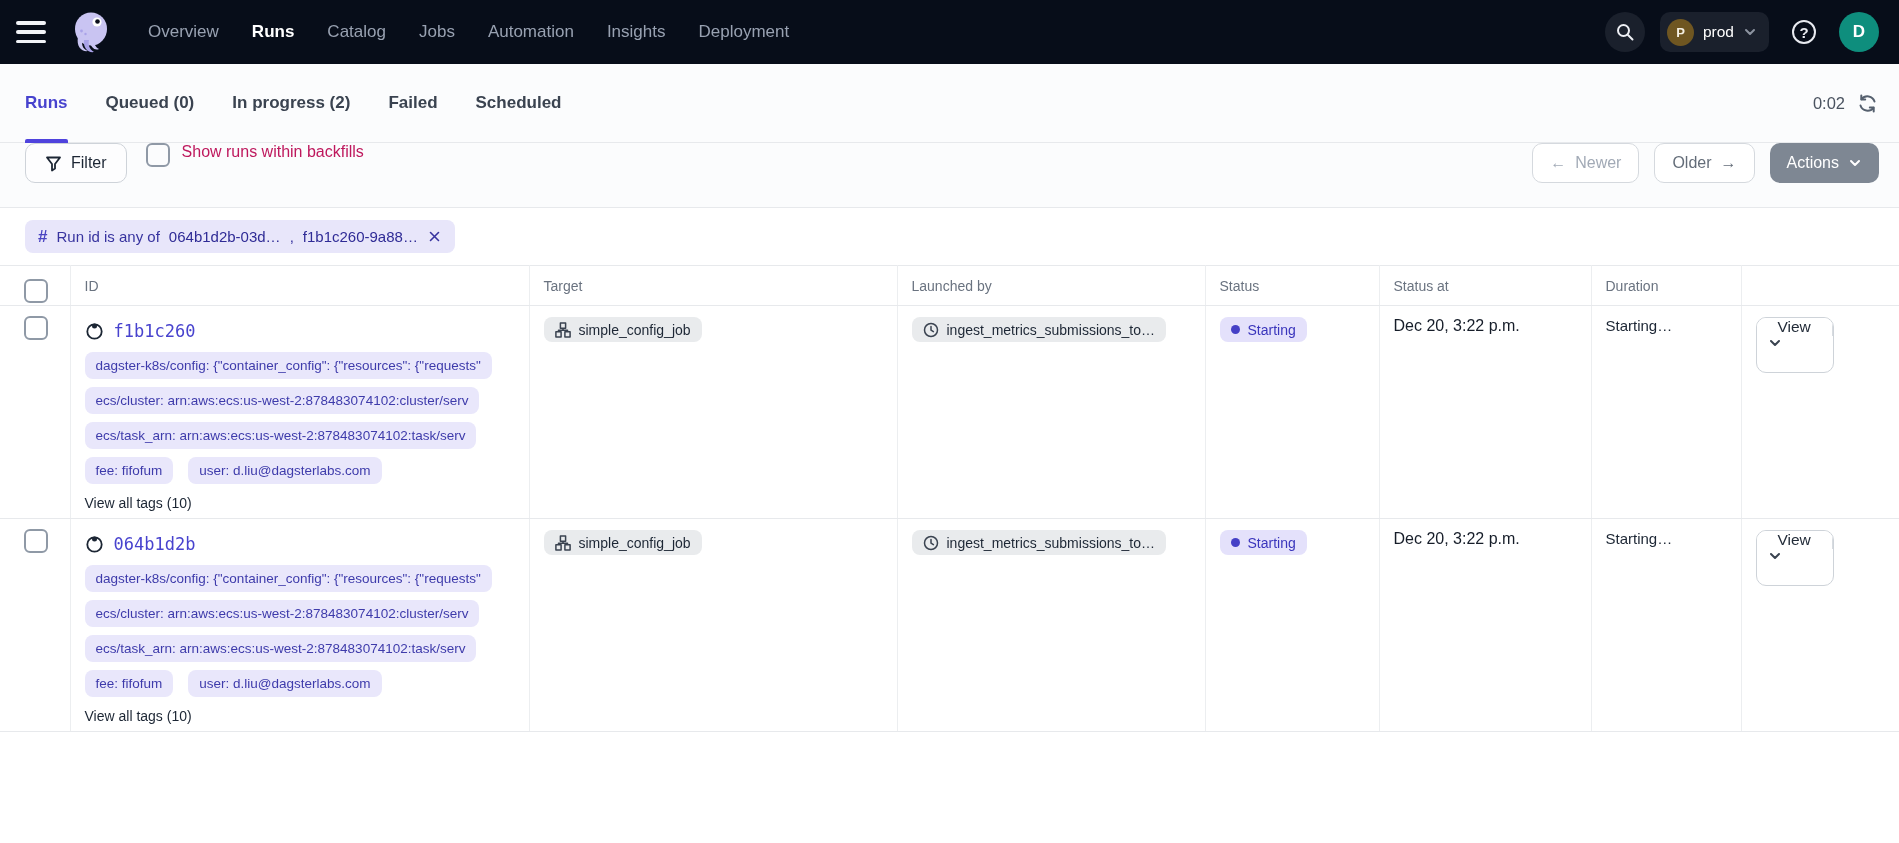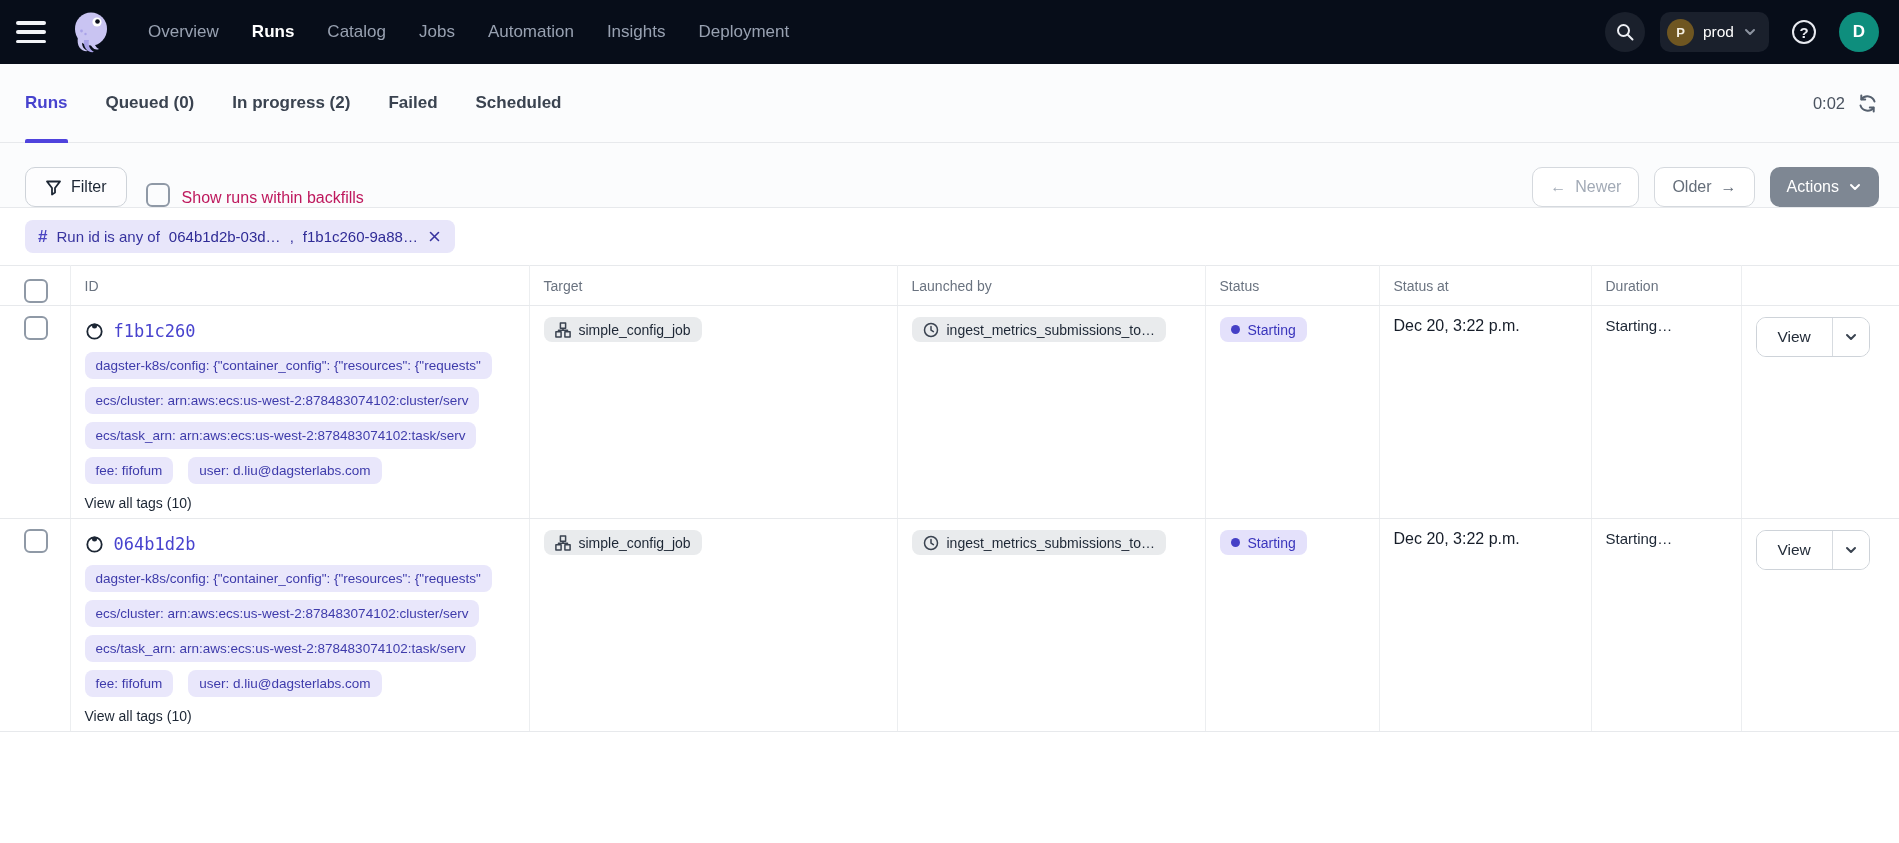--- a/index.html
+++ b/index.html
@@ -31,21 +31,21 @@
   .tabs { display:flex; gap:38px; }
   .tab { display:flex; align-items:center; position:relative; font-size:17px; font-weight:600; color:#3A4350; cursor:pointer; white-space:nowrap; }
   .tab.active { color:#4743CE; }
   .tab.active::after { content:""; position:absolute; left:0; right:0; bottom:-1px; height:4px; background:#4F43DD; border-radius:2px 2px 0 0; }
   .tabsrow-right { margin-left:auto; display:flex; align-items:center; gap:12px; }
   .timer { font-size:16.5px; color:#4A5360; }
   .refresh { width:22px; height:22px; cursor:pointer; display:flex; align-items:center; }
 
   
   .filterrow { position:absolute; top:143px; left:0; width:1899px; height:65px;
-    background:#FBFCFD; border-bottom:1px solid #E7E9EC; display:flex; align-items:flex-end; padding:0 20px 0 25px; }
+    background:#FBFCFD; border-bottom:1px solid #E7E9EC; display:flex; align-items:flex-start; padding:0 20px 0 25px; }
   .filter-btn { height:40px; border:1px solid #CED3D9; border-radius:10px; background:#FDFDFE;
     display:inline-flex; align-items:center; gap:9px; padding:0 19px; font-size:16px; color:#1C2634; cursor:pointer; }
   .checkbox { width:24px; height:24px; border:2px solid #8F99A6; border-radius:6px; background:transparent; cursor:pointer; flex:none; }
   .cb-label { font-size:16px; color:#be185d; margin-left:12px; }
   .filterrow .checkbox { margin-left:19px; }
   .filterrow-right { margin-left:auto; display:flex; align-items:center; gap:15px; }
   .pagebtn { height:40px; border:1px solid #D5D9DE; border-radius:10px; background:#FFFFFF;
     display:inline-flex; align-items:center; gap:9px; padding:0 17px; font-size:16px; cursor:pointer; }
   .pagebtn.newer { color:#A2AAB6; }
   .pagebtn.older { color:#646D79; }
@@ -73,21 +73,21 @@
   .tag { display:inline-flex; align-items:center; height:27px; padding:0 11px; border-radius:8px;
     background:#E9E7FB; color:#3E3BAB; font-size:13.5px; flex:none; }
   .view-all { display:inline-block; margin-top:3px; font-size:14px; color:#1C2634; cursor:pointer; }
   .pill { display:inline-flex; align-items:center; gap:8px; height:25px; padding:0 11px; border-radius:8px;
     background:#E9EBED; color:#1D2735; font-size:14px; max-width:100%; }
   .pill .pill-label { overflow:hidden; }
   .pill.status { background:#E4E1FB; color:#3A35BC; }
   .dot { width:9px; height:9px; border-radius:50%; background:#4540C6; flex:none; }
   .created { font-size:16px; color:#161D29; }
   .duration { font-size:15px; color:#1C2634; }
-  .split-btn { display:inline-flex; height:40px; border:1px solid #CED3D9; border-radius:10px; background:#fff; overflow:hidden; }
+  .split-btn { display:inline-flex; height:56px; border:1px solid #CED3D9; border-radius:10px; background:#fff; overflow:hidden;flex-direction:column; }
   .view-btn { border:none; background:#fff; padding:0 21px; font-size:15.5px; color:#232C39; font-family:inherit; cursor:pointer; border-right:1px solid #D7DBE0; }
   .view-caret { border:none; background:#fff; width:36px; display:flex; align-items:center; justify-content:center; cursor:pointer; }
   svg { display:block; }
 </style>
 </head>
 <body>
 
 <div class="topbar">
   <div class="hamburger">
       <span></span>

